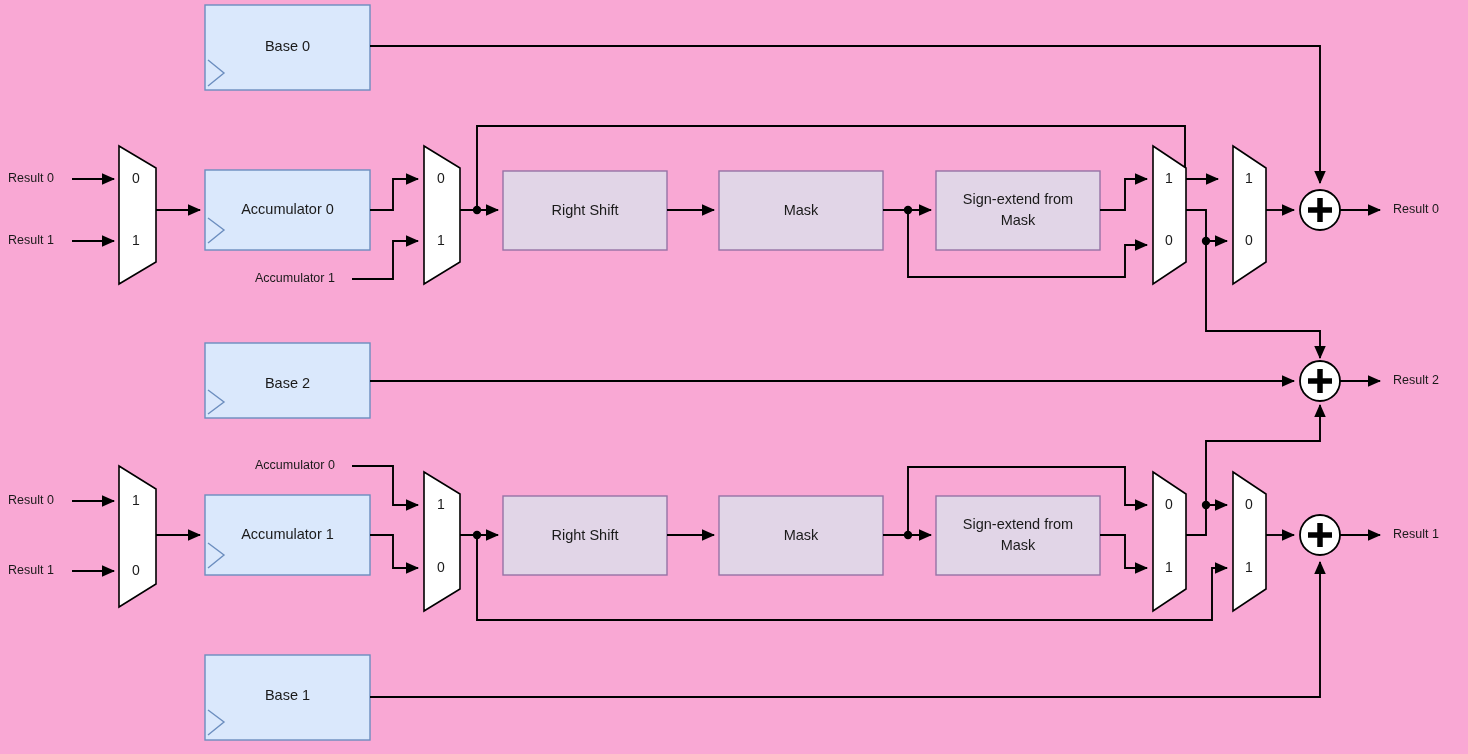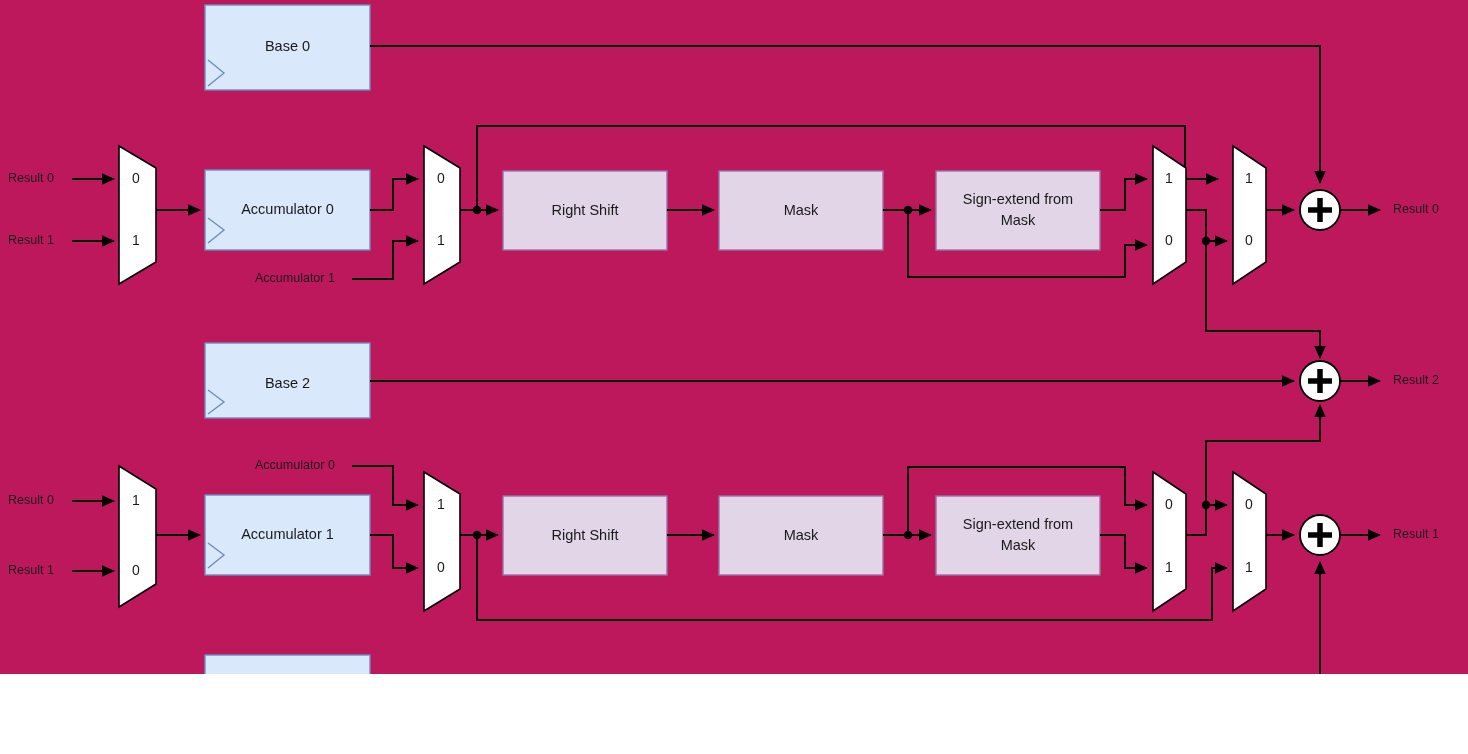--- a/index.html
+++ b/index.html
@@ -3,22 +3,22 @@
 <meta charset="utf-8">
 <style>
   html, body {
     margin: 0;
     padding: 0;
     background: #ffffff;
   }
   #canvas-root {
     position: relative;
     width: 1468px;
-    height: 674px;
-    background: #be185d;
+    height: 754px;
+    background: #f9a8d4;
     font-family: "Liberation Sans", sans-serif;
   }
   svg.diagram {
     display: block;
     width: 1468px;
     height: 754px;
   }
   .blkreg {
     fill: #dae8fc;
     stroke: #6c8ebf;

